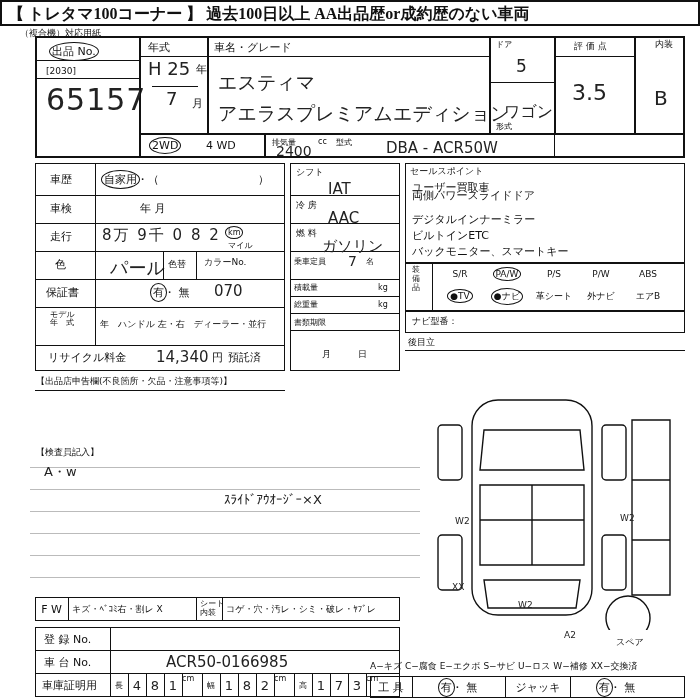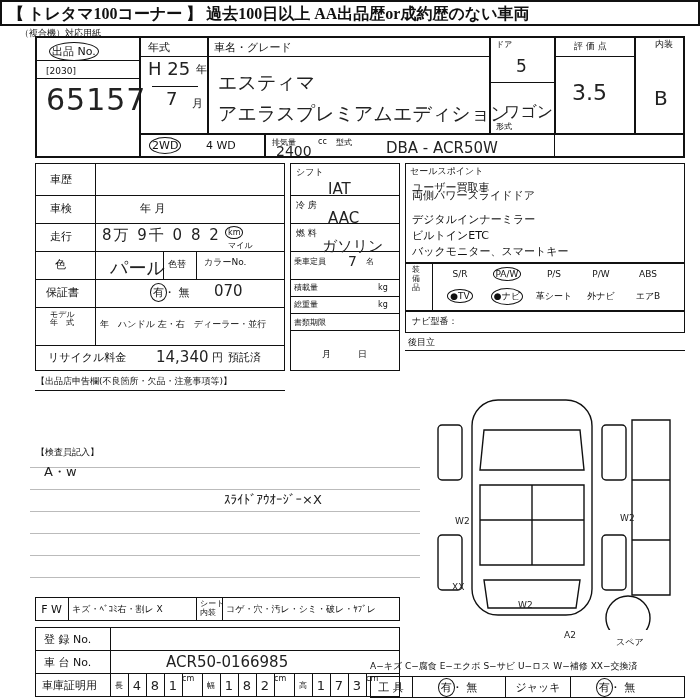--- a/index.html
+++ b/index.html
@@ -89,20 +89,21 @@
   <div class="bx" style="left:35px;top:163px;width:250px;height:208px;"></div>
   <div class="vline" style="left:95px;top:163px;width:1px;height:182px;"></div>
   <div class="hline" style="left:35px;top:195px;width:250px;height:1px;"></div>
   <div class="hline" style="left:35px;top:223px;width:250px;height:1px;"></div>
   <div class="hline" style="left:35px;top:251px;width:250px;height:1px;"></div>
   <div class="hline" style="left:35px;top:279px;width:250px;height:1px;"></div>
   <div class="hline" style="left:35px;top:307px;width:250px;height:1px;"></div>
   <div class="hline" style="left:35px;top:345px;width:250px;height:1px;"></div>
 
   <div class="t md" style="left:50px;top:172px;">車歴</div>
+  <div class="t md" style="left:104px;top:172px;"><span class="ovalline">自家用</span><span>・（　　　　　　　　　）</span></div>
 
   <div class="t md" style="left:50px;top:201px;">車検</div>
   <div class="t md" style="left:140px;top:201px;">年      月</div>
 
   <div class="t md" style="left:50px;top:229px;">走行</div>
   <div class="t hand" style="left:102px;top:226px;font-size:15px;letter-spacing:2px;">8万 9千 0 8 2</div>
   <div class="t tiny" style="left:228px;top:228px;"><span class="ovalline">km</span></div>
   <div class="t tiny" style="left:228px;top:240px;">マイル</div>
 
   <div class="t md" style="left:55px;top:257px;">色</div>

